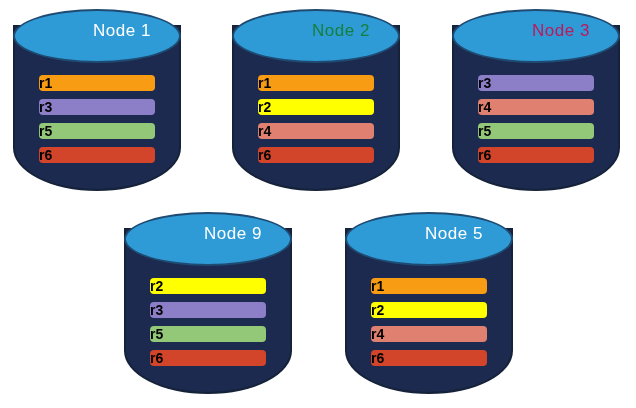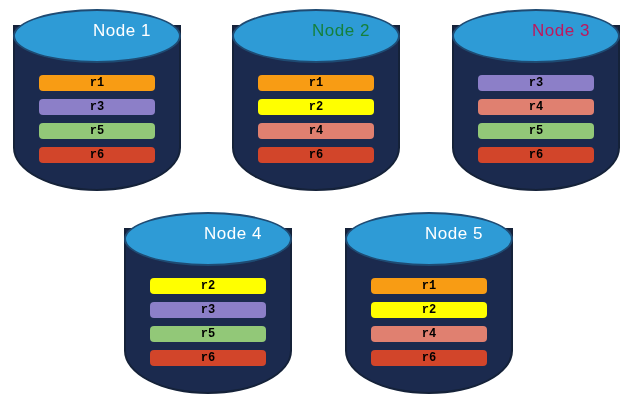--- a/index.html
+++ b/index.html
@@ -68,26 +68,26 @@
     position: absolute;
     left: 26px;
     top: 66px;
     width: 116px;
     z-index: 2;
   }
   .replica {
     height: 16px;
     margin-bottom: 8px;
     border-radius: 4px;
-    text-align: center;
+    text-align: left;
     line-height: 16px;
-    font-size: 12px;
+    font-size: 14px;
     font-weight: bold;
     color: #000000;
-    font-family: Liberation Mono, monospace;
+    font-family: Liberation Sans, sans-serif;
   }
   .replica:last-child {
     margin-bottom: 16px;
   }
 </style>
 </head>
 <body>
 
 <div id="canvas">
     <div class="node" style="left: 13px; top: 9px;">
@@ -119,21 +119,21 @@
       <div class="replicas">
         <div class="replica" style="background: rgb(140, 127, 200); color: rgb(0, 0, 0);">r3</div>
         <div class="replica" style="background: rgb(224, 128, 112); color: rgb(0, 0, 0);">r4</div>
         <div class="replica" style="background: rgb(146, 200, 120); color: rgb(0, 0, 0);">r5</div>
         <div class="replica" style="background: rgb(210, 69, 42); color: rgb(0, 0, 0);">r6</div>
       </div>
     </div>
     <div class="node" style="left: 124px; top: 212px;">
       <div class="cyl-body" style="background: rgb(27, 42, 78);"></div>
       <div class="cyl-top" style="background: rgb(46, 155, 214); border-color: rgb(31, 75, 115);"></div>
-      <div class="node-title" style="color: rgb(255, 255, 255);">Node  4</div>
+      <div class="node-title" style="color: rgb(255, 255, 255);">Node  9</div>
       <div class="replicas">
         <div class="replica" style="background: rgb(255, 255, 0); color: rgb(0, 0, 0);">r2</div>
         <div class="replica" style="background: rgb(140, 127, 200); color: rgb(0, 0, 0);">r3</div>
         <div class="replica" style="background: rgb(146, 200, 120); color: rgb(0, 0, 0);">r5</div>
         <div class="replica" style="background: rgb(210, 69, 42); color: rgb(0, 0, 0);">r6</div>
       </div>
     </div>
     <div class="node" style="left: 345px; top: 212px;">
       <div class="cyl-body" style="background: rgb(27, 42, 78);"></div>
       <div class="cyl-top" style="background: rgb(46, 155, 214); border-color: rgb(31, 75, 115);"></div>

